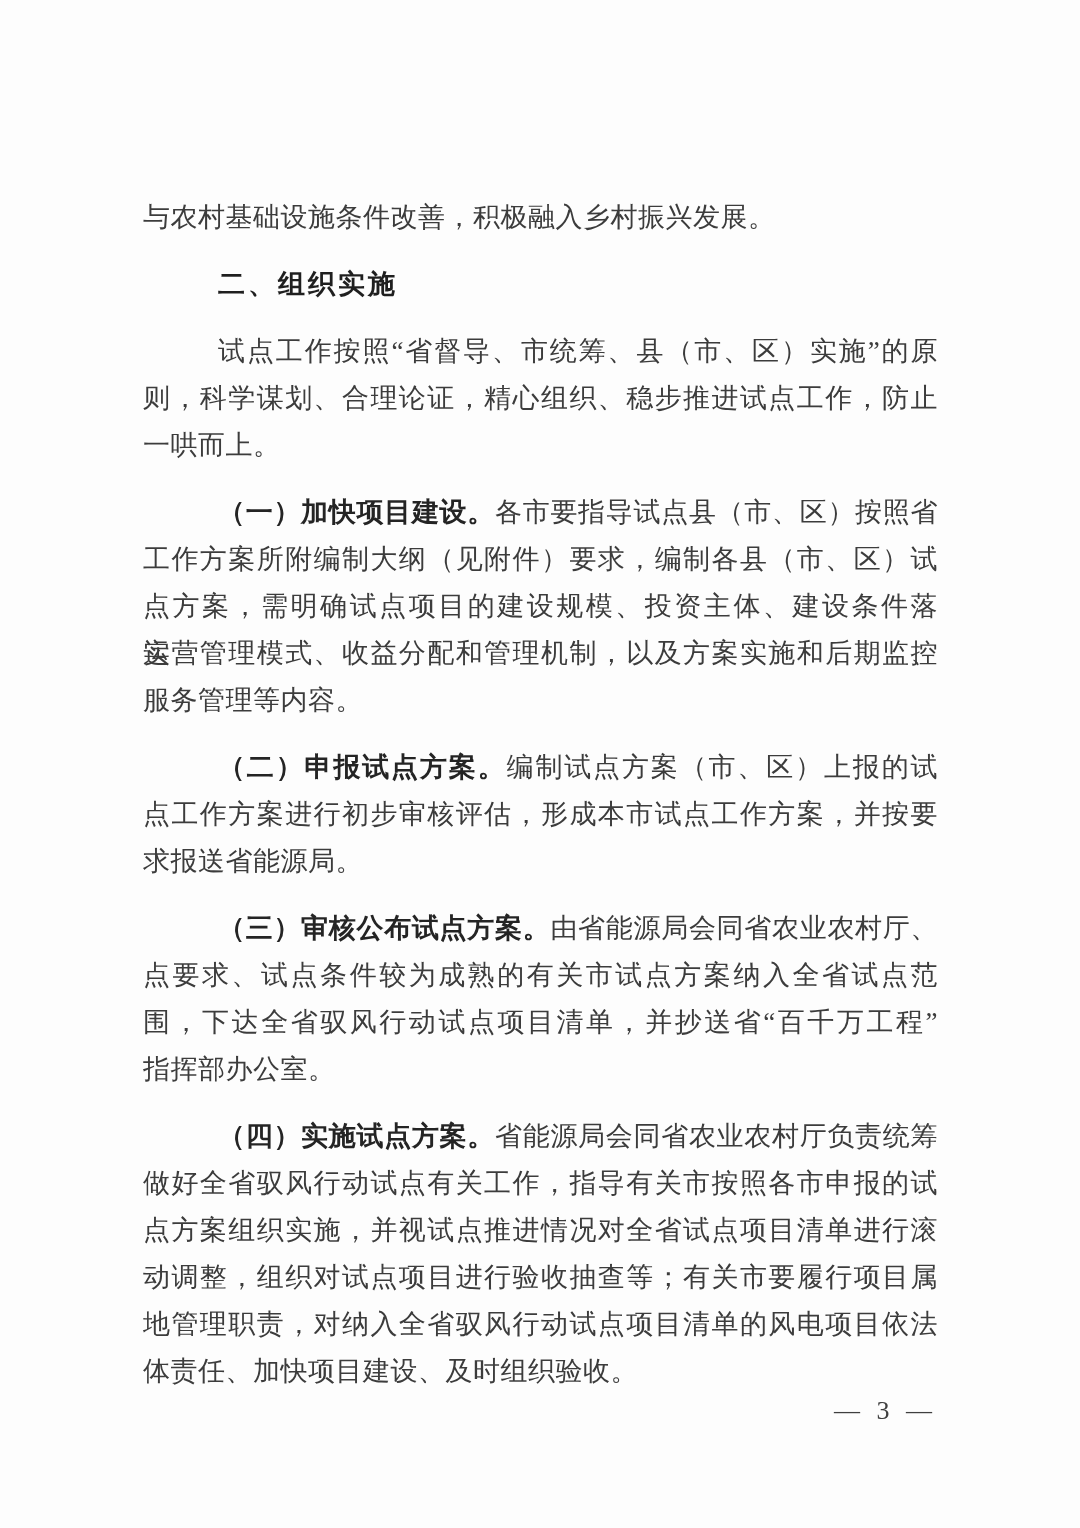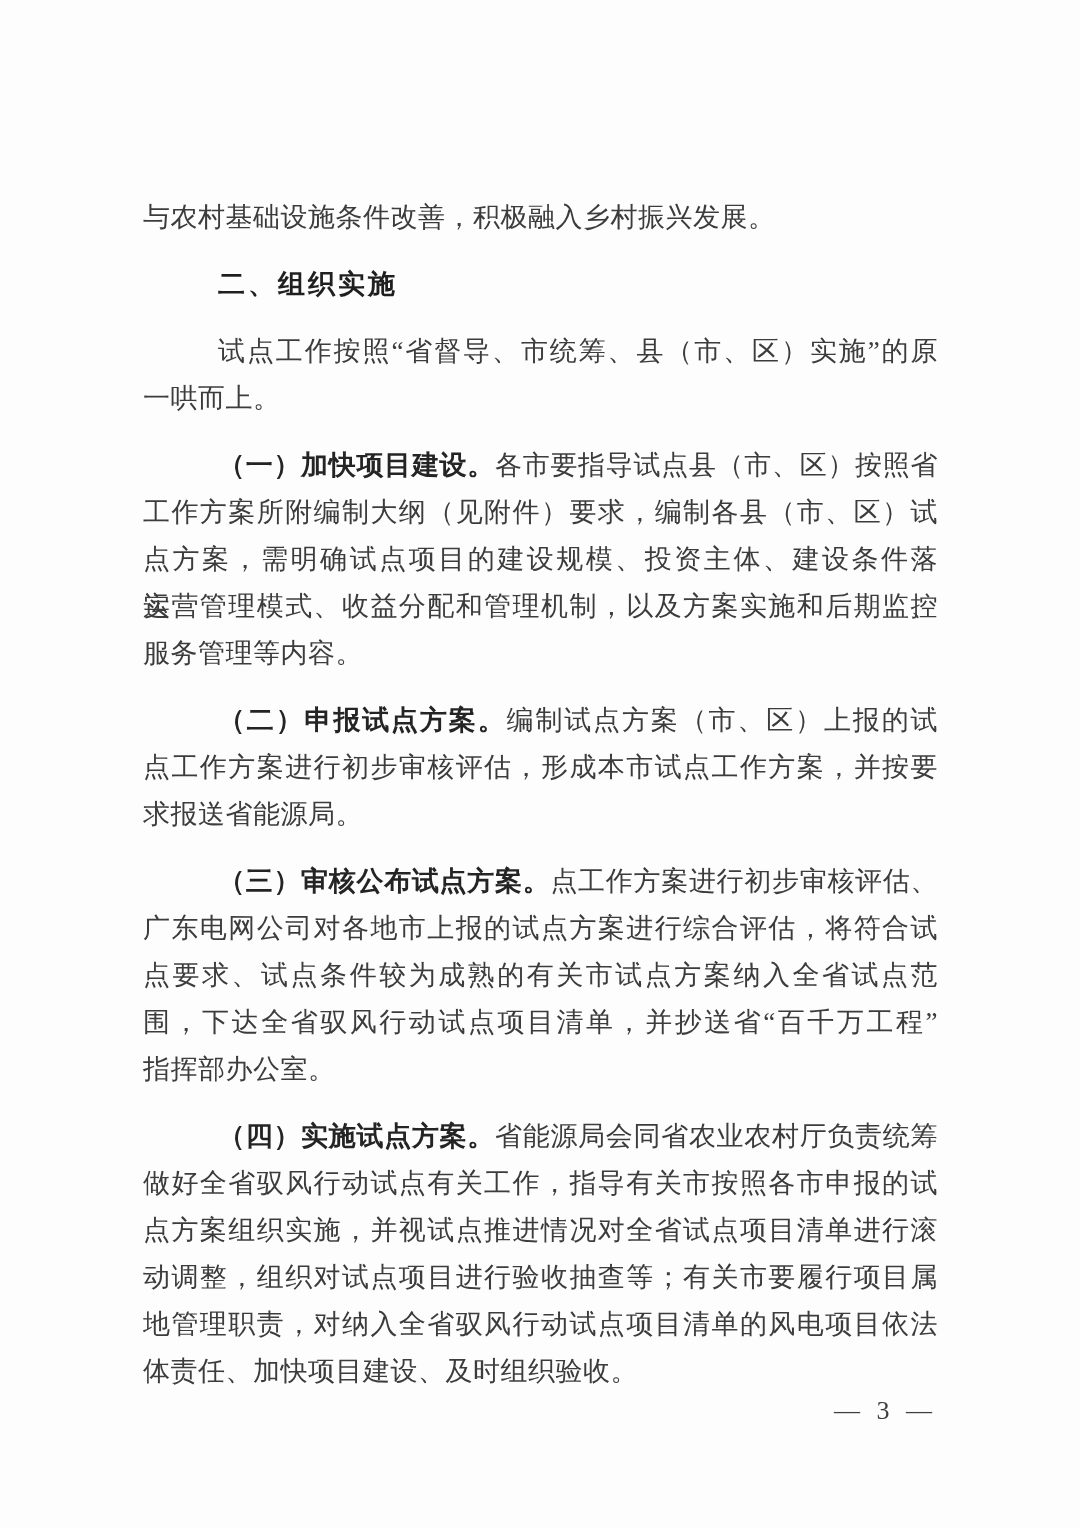--- a/index.html
+++ b/index.html
@@ -55,42 +55,42 @@
 
 <div class="page">
   <div class="content">
 
     <div class="line end"><span class="lead"></span><span>与农村基础设施条件改善，积极融入乡村振兴发展。</span></div>
 
     <div class="line indent end"><span class="lead head">二、组织实施</span><span></span></div>
 
     <div class="line indent"><span class="lead"></span><span>试点工作按照“省督导、市统筹、县（市、区）实施”的原</span></div>
 
+    <div class="line"><span class="lead"></span><span>则，科学谋划、合理论证，精心组织、稳步推进试点工作，防止</span></div>
 
     <div class="line end"><span class="lead"></span><span>一哄而上。</span></div>
 
     <div class="line indent"><span class="lead">（一）加快项目建设。</span><span>各市要指导试点县（市、区）按照省</span></div>
 
     <div class="line"><span class="lead"></span><span>工作方案所附编制大纲（见附件）要求，编制各县（市、区）试</span></div>
 
     <div class="line"><span class="lead"></span><span>点方案，需明确试点项目的建设规模、投资主体、建设条件落实、</span></div>
 
     <div class="line"><span class="lead"></span><span>运营管理模式、收益分配和管理机制，以及方案实施和后期监控</span></div>
 
     <div class="line end"><span class="lead"></span><span>服务管理等内容。</span></div>
 
     <div class="line indent"><span class="lead">（二）申报试点方案。</span><span>编制试点方案（市、区）上报的试</span></div>
 
     <div class="line"><span class="lead"></span><span>点工作方案进行初步审核评估，形成本市试点工作方案，并按要</span></div>
 
     <div class="line end"><span class="lead"></span><span>求报送省能源局。</span></div>
 
-    <div class="line indent"><span class="lead">（三）审核公布试点方案。</span><span>点工作方案进行初步审核评估、</span></div>
+    <div class="line indent"><span class="lead">（三）审核公布试点方案。</span><span>由省能源局会同省农业农村厅、</span></div>
 
-    <div class="line"><span class="lead"></span><span>广东电网公司对各地市上报的试点方案进行综合评估，将符合试</span></div>
 
     <div class="line"><span class="lead"></span><span>点要求、试点条件较为成熟的有关市试点方案纳入全省试点范</span></div>
 
     <div class="line"><span class="lead"></span><span>围，下达全省驭风行动试点项目清单，并抄送省“百千万工程”</span></div>
 
     <div class="line end"><span class="lead"></span><span>指挥部办公室。</span></div>
 
     <div class="line indent"><span class="lead">（四）实施试点方案。</span><span>省能源局会同省农业农村厅负责统筹</span></div>
 
     <div class="line"><span class="lead"></span><span>做好全省驭风行动试点有关工作，指导有关市按照各市申报的试</span></div>

